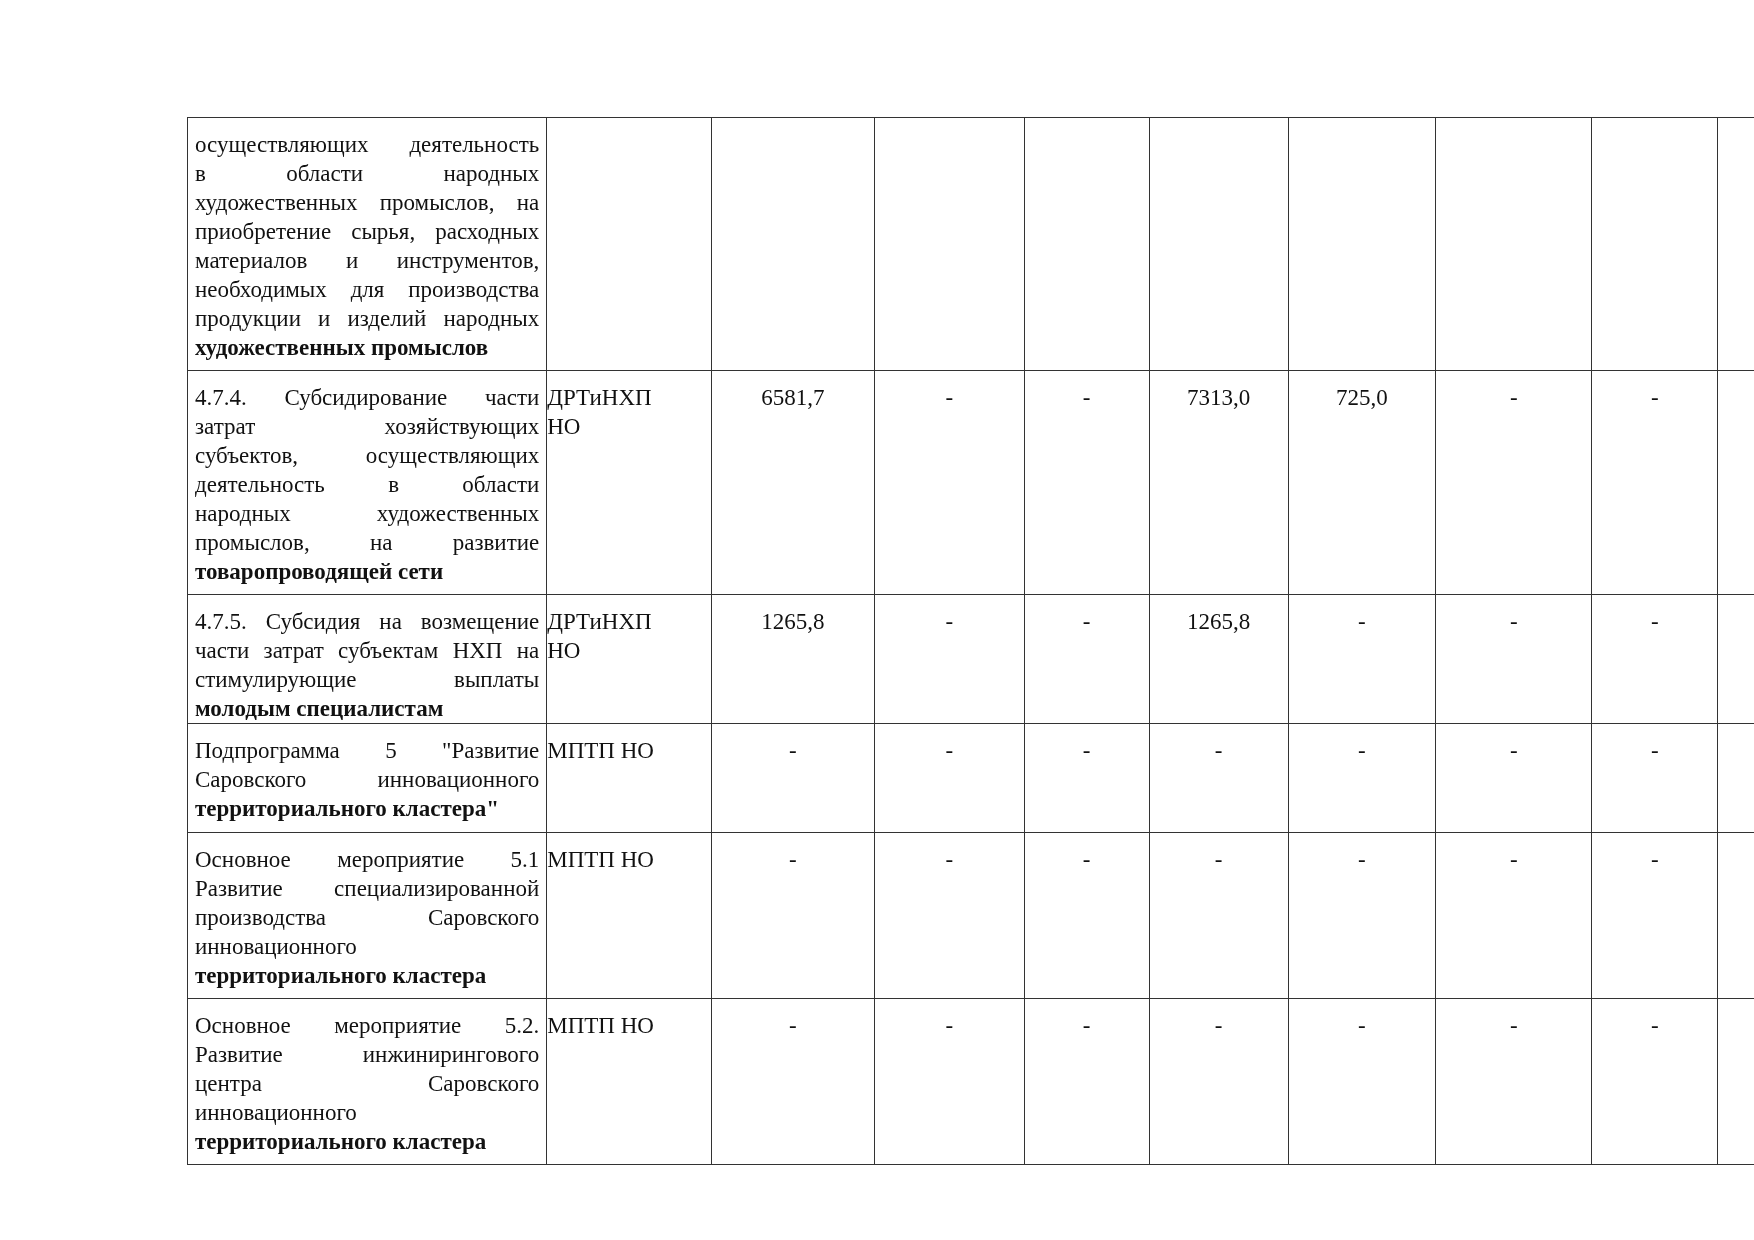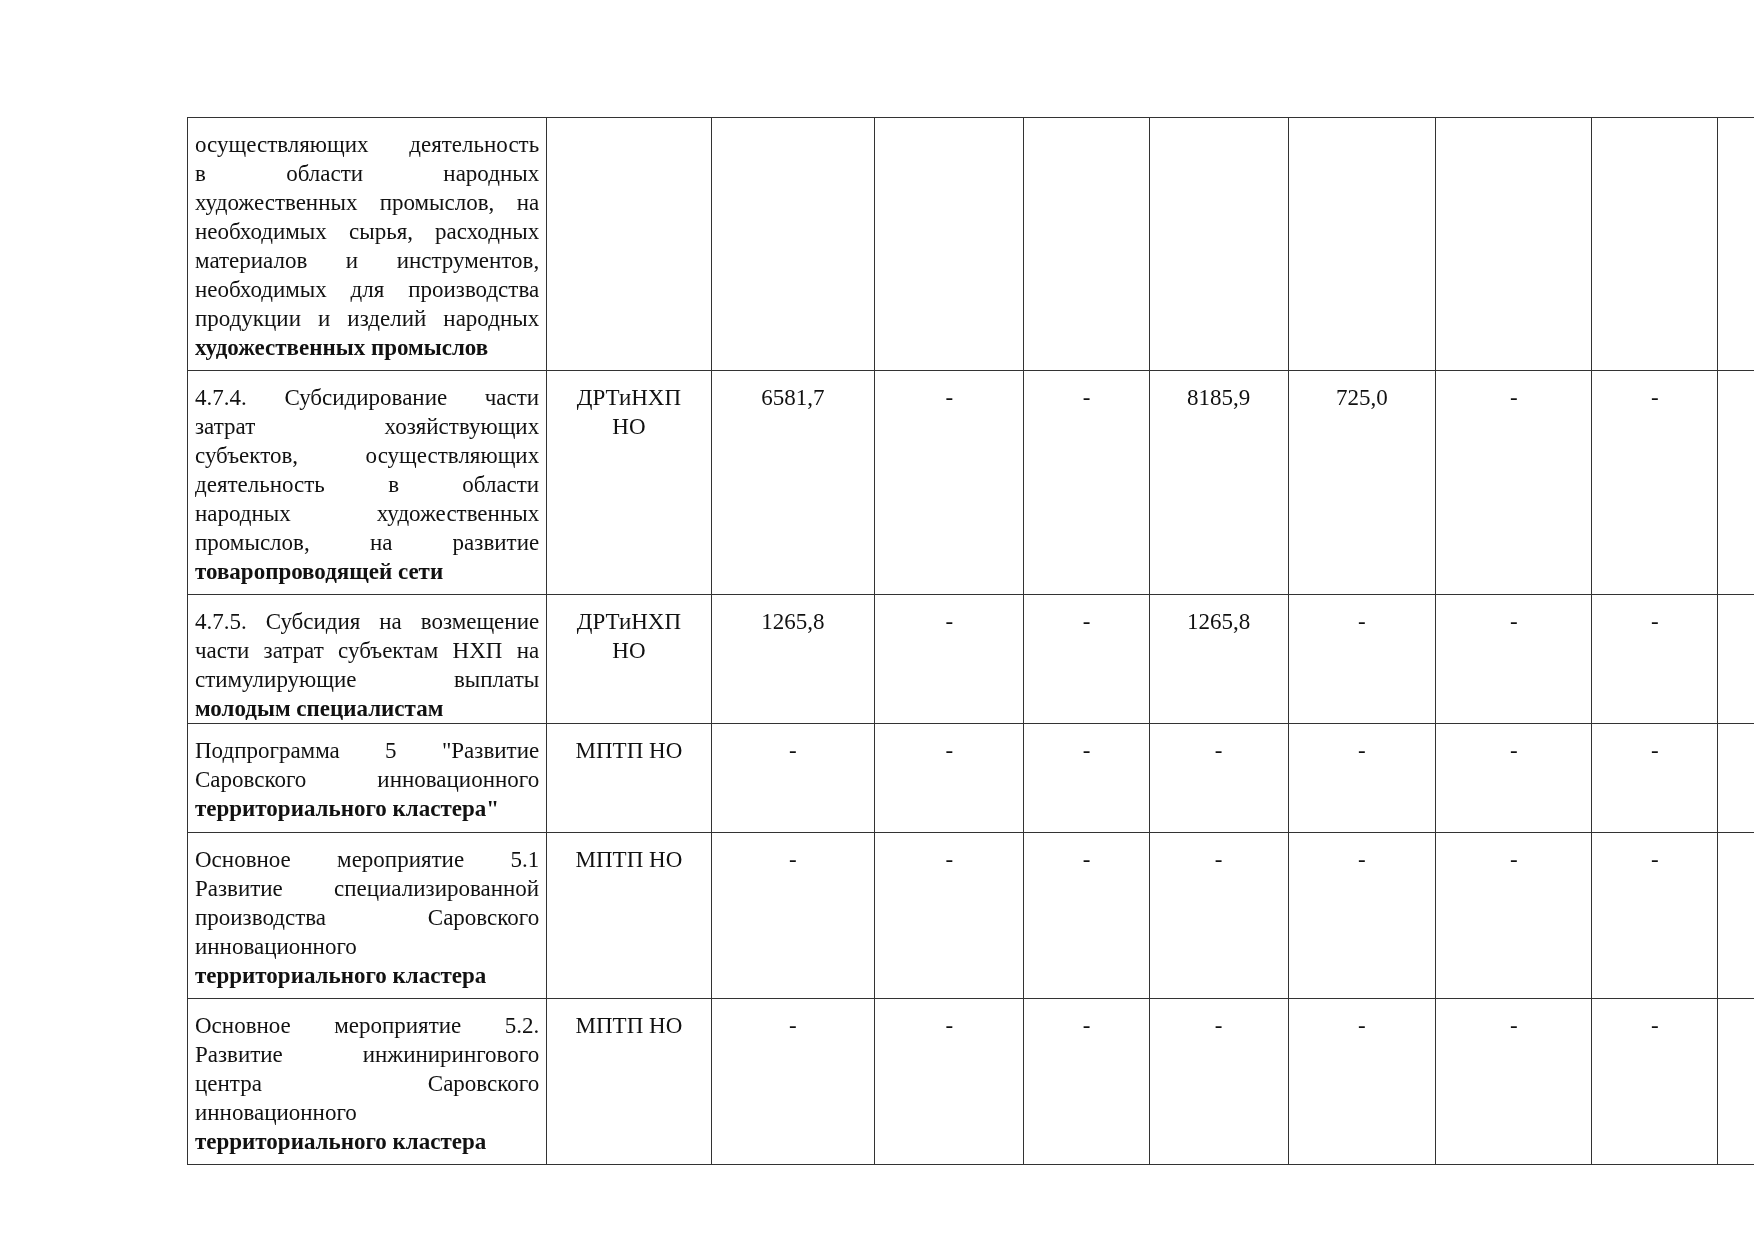--- a/index.html
+++ b/index.html
@@ -4,21 +4,21 @@
 <style>
   html, body { margin:0; padding:0; background:#ffffff; }
   body { width:1754px; height:1240px; position:relative; overflow:hidden;
          font-family:"Liberation Serif", "DejaVu Serif", serif; color:#111; }
   .page { position:absolute; left:0; top:0; width:1754px; height:1240px; overflow:hidden;margin-left:44px; }
   table.grid { position:absolute; left:143px; top:117px; border-collapse:collapse; table-layout:fixed; }
   table.grid td { border:1.5px solid #333; vertical-align:top; padding:0; font-size:23px; line-height:29px; }
   td.desc { padding:12px 7px 0 7px !important; text-align:justify; text-align-last:left; hyphens:none; }
   td.desc .ln { display:block; text-align:justify; text-align-last:justify; white-space:nowrap; }
   td.desc .ln.last { text-align-last:left;font-weight:bold; }
-  td.exec { text-align:center; padding-top:12px !important; }
+  td.exec { padding-top:12px !important; }
   td.num { text-align:center; padding-top:12px !important; }
   td.cut { text-align:center; padding-top:12px !important; padding-left:40px !important; overflow:hidden; white-space:nowrap; }
 </style>
 </head>
 <body>
 
 <div class="page">
   <table class="grid">
     <colgroup>
       <col style="width:360px">
@@ -31,21 +31,21 @@
         <col style="width:160px">
       <col style="width:129px">
         <col style="width:80px">
     </colgroup>
     <tbody id="tbody">
         <tr style="height: 253px;">
           <td class="desc">
             <span class="ln">осуществляющих деятельность</span>
             <span class="ln">в области народных</span>
             <span class="ln">художественных промыслов, на</span>
-            <span class="ln">необходимых сырья, расходных</span>
+            <span class="ln">приобретение сырья, расходных</span>
             <span class="ln">материалов и инструментов,</span>
             <span class="ln">необходимых для производства</span>
             <span class="ln">продукции и изделий народных</span>
             <span class="ln last">художественных промыслов</span>
           </td>
           <td class="exec">
             <div></div>
             <div></div>
           </td>
           <td class="num"></td>
@@ -67,21 +67,21 @@
             <span class="ln">промыслов, на развитие</span>
             <span class="ln last">товаропроводящей сети</span>
           </td>
           <td class="exec">
             <div>ДРТиНХП</div>
             <div>НО</div>
           </td>
           <td class="num">6581,7</td>
           <td class="num">-</td>
           <td class="num">-</td>
-          <td class="num">8185,9</td>
+          <td class="num">7313,0</td>
           <td class="num">725,0</td>
           <td class="num">-</td>
           <td class="num">-</td>
           <td class="cut">80</td>
         </tr>
         <tr style="height: 122px;">
           <td class="desc">
             <span class="ln">4.7.5. Субсидия на возмещение</span>
             <span class="ln">части затрат субъектам НХП на</span>
             <span class="ln">стимулирующие выплаты</span>

